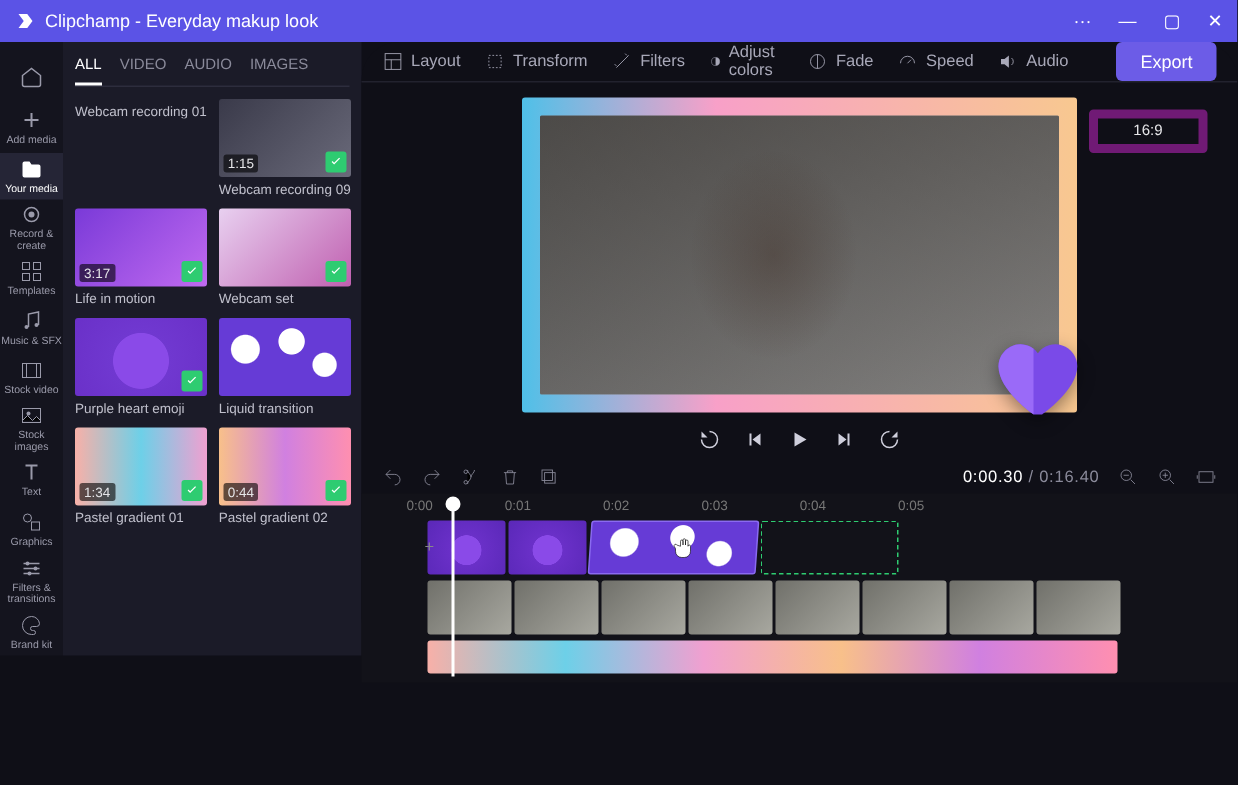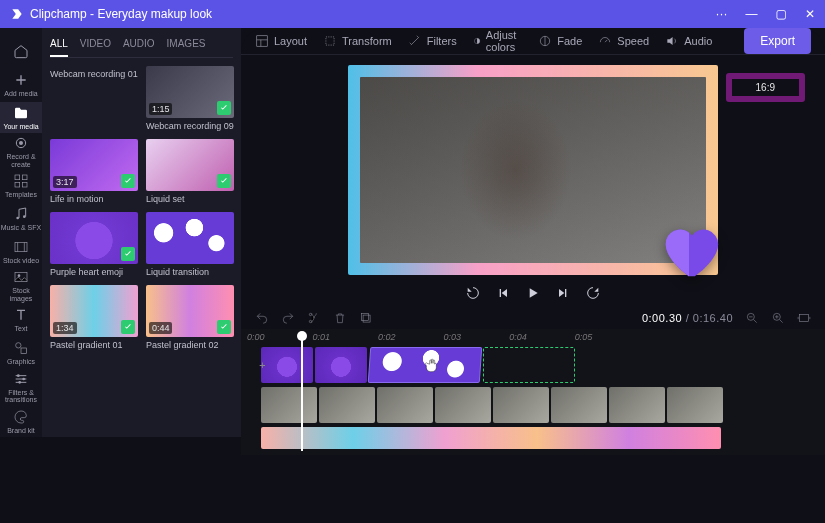--- a/index.html
+++ b/index.html
@@ -71,21 +71,21 @@
 .transport svg { width: 16px; height: 16px; }
 
 
 .timeline-tools { display: flex; align-items: center; gap: 12px; padding: 4px 14px; color: #8a8a9a; }
 .timeline-tools .right { margin-left: auto; display: flex; align-items: center; gap: 12px; }
 .timeline-tools svg { width: 14px; height: 14px; cursor:pointer;}
 .timecode { font-size: 11px; font-variant-numeric: tabular-nums; letter-spacing: 0.5px;}
 .timecode .cur { color: #fff; }
 
 
-.timeline { height: 146px; background: #121219; padding: 0 6px 6px; position: relative; font-style: italic; }
+.timeline { height: 146px; background: #121219; padding: 0 30px 6px; position: relative; }
 .ruler { height: 16px; display: flex; gap: 48px; font-size: 9px; color: #777; align-items:center; }
 .playhead { position: absolute; top: 4px; bottom: 4px; left: 60px; width: 2px; background: #fff; z-index: 5; }
 .playhead::before { content:''; position:absolute; top:-2px; left:-4px; width:10px; height:10px; border-radius:50%; background:#fff;}
 .tracks { display: flex; flex-direction: column; gap: 4px; margin-top: 2px; }
 .track { height: 36px; display: flex; align-items: center; gap: 2px; position:relative;}
 .trk-gradient { height: 22px; }
 .clip-block { height: 100%; border-radius: 2px; }
 .cb-heart { width: 52px; background: radial-gradient(circle at 50% 55%,#8a4ae8 30%,#6a30c8 31%,#5a28b8); }
 .cb-liquid { width: 112px; background:#663bd6; position:relative; border:1px solid #8a6af0; transform: skewX(-4deg);}
 .cb-liquid::after{content:'';position:absolute;inset:0;background:radial-gradient(circle at 20% 40%,#fff 10%,transparent 11%),radial-gradient(circle at 55% 30%,#fff 12%,transparent 13%),radial-gradient(circle at 78% 62%,#fff 9%,transparent 10%);}
@@ -235,21 +235,21 @@
           <div class="name">Life in motion</div>
         </div>
       <div class="clip">
           <div class="thumb g-brush">
             <span class="check">
               <svg width="10" height="10" viewBox="0 0 24 24">
                 <path fill="#fff" d="M9 16l-4-4 1.5-1.5L9 13l8-8L18.5 6.5z"></path>
               </svg>
             </span>
           </div>
-          <div class="name">Liquid set</div>
+          <div class="name">Webcam set</div>
         </div>
       <div class="clip">
           <div class="thumb g-heart">
             <span class="check">
               <svg width="10" height="10" viewBox="0 0 24 24">
                 <path fill="#fff" d="M9 16l-4-4 1.5-1.5L9 13l8-8L18.5 6.5z"></path>
               </svg>
             </span>
           </div>
           <div class="name">Purple heart emoji</div>

